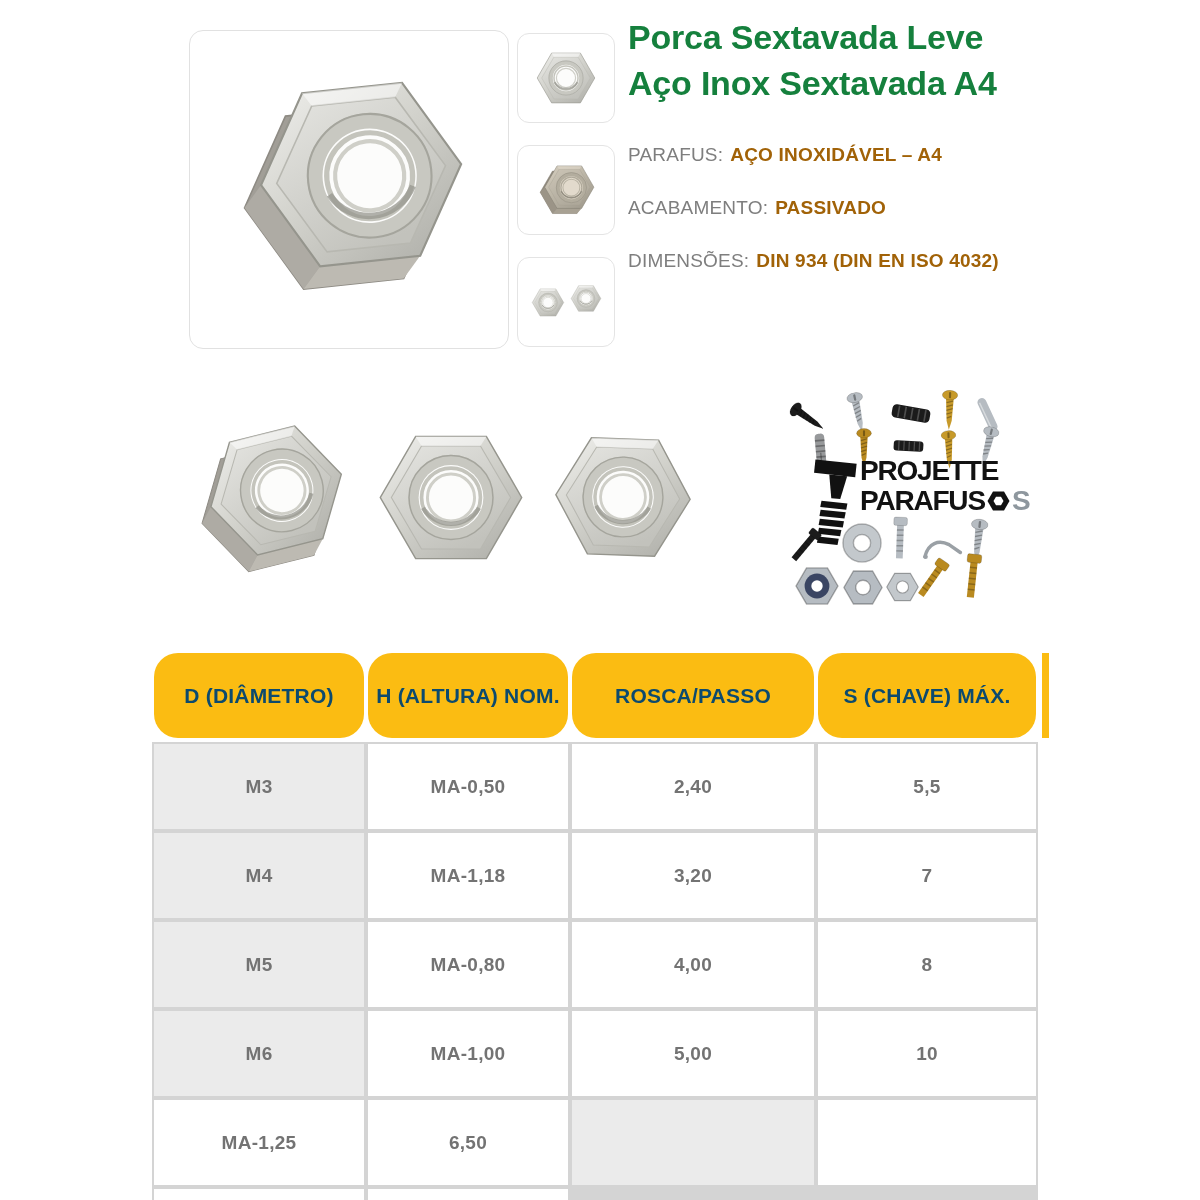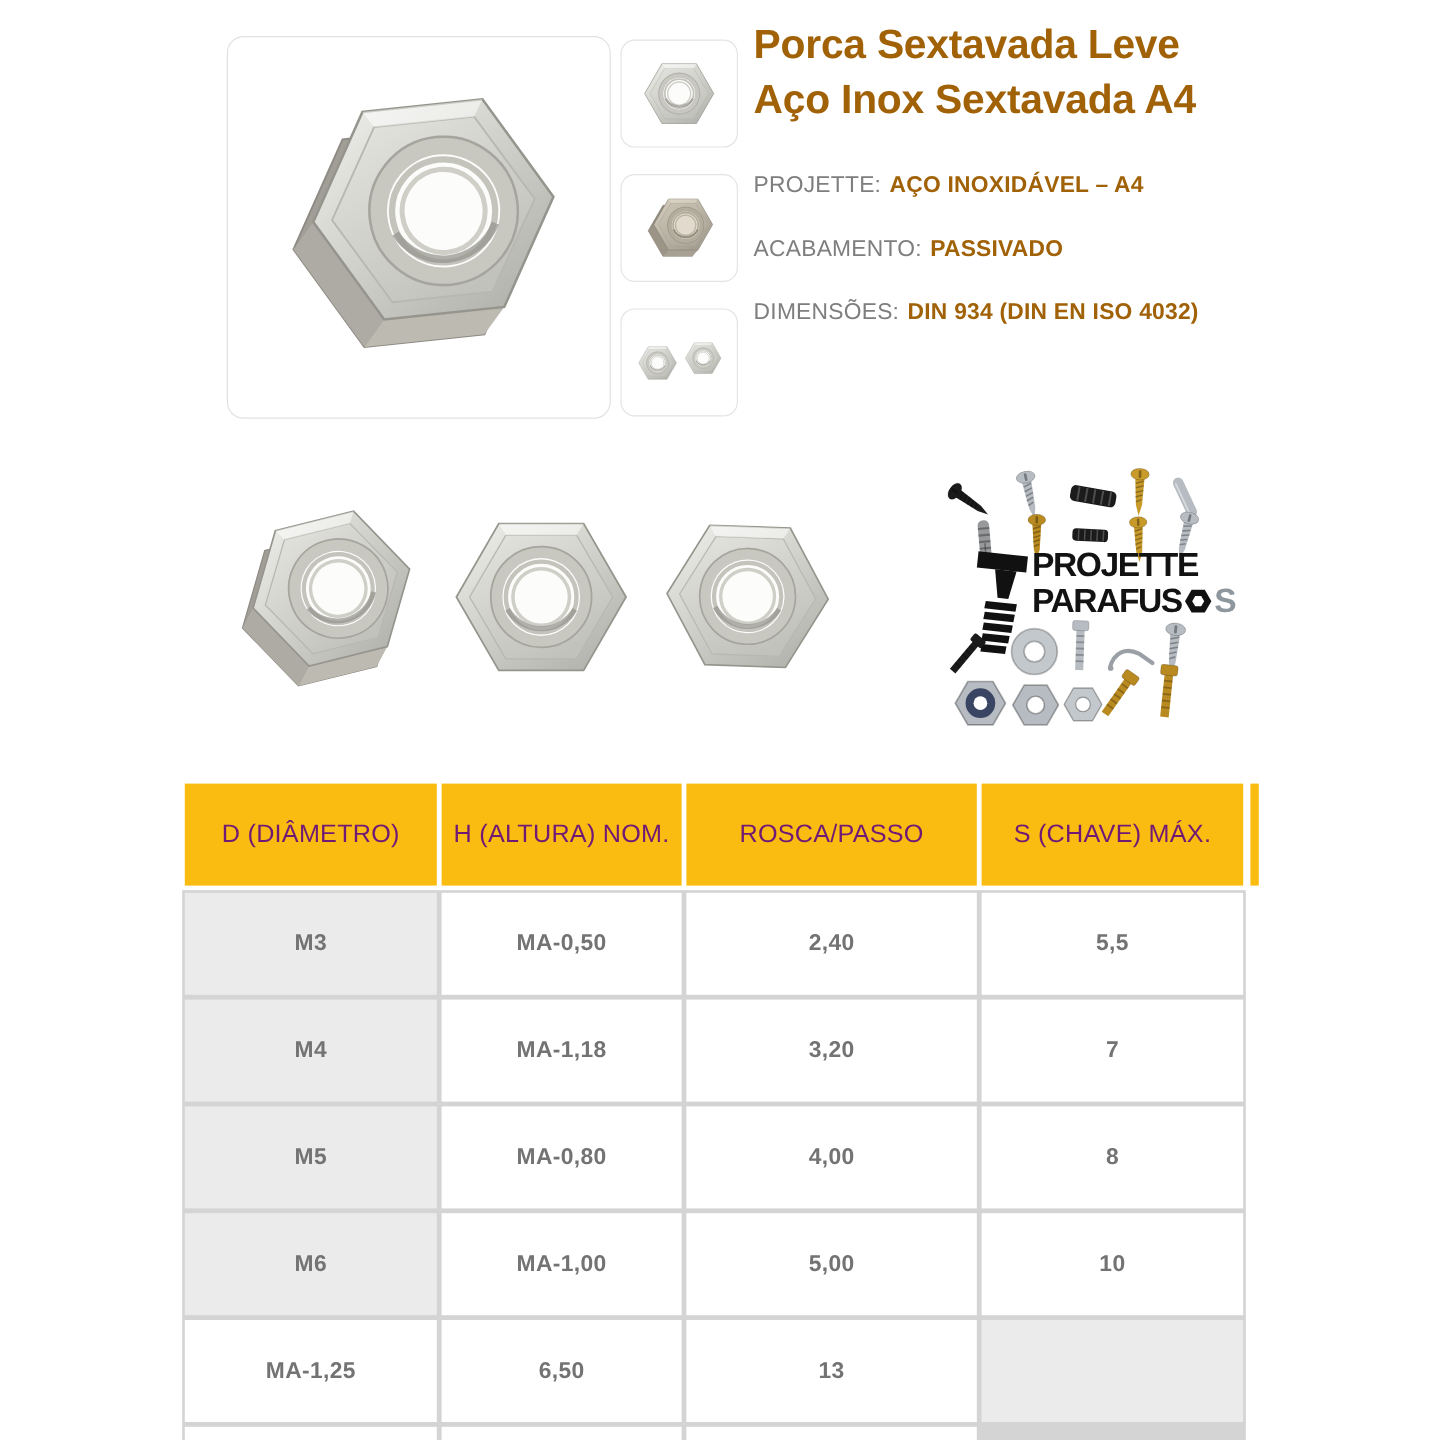--- a/index.html
+++ b/index.html
@@ -16,21 +16,21 @@
   .main-image svg{transform:rotate(-6deg);}
   .thumbs{position:absolute;left:517px;top:33px;width:96px;}
   .thumb{
     width:96px;height:88px;border:1px solid #e4e4e4;border-radius:12px;background:#ffffff;
     margin-bottom:22px;display:flex;align-items:center;justify-content:center;overflow:hidden;
   }
   .thumb-dark svg{filter:brightness(.82) sepia(.28) saturate(.9);}
   .thumb-pair{display:flex;align-items:center;justify-content:center;gap:3px;}
   
   .info{position:absolute;left:628px;top:14px;width:560px;}
-  .title{margin:0 0 38px 0;font-size:34px;font-weight:800;color:#a16207;line-height:1.36;letter-spacing:-.2px;}
+  .title{margin:0 0 38px 0;font-size:34px;font-weight:800;color:#15803d;line-height:1.36;letter-spacing:-.2px;}
   .title span{display:block;}
   .spec-row{margin-bottom:31px;font-size:19px;letter-spacing:.2px;white-space:nowrap;}
   .spec-label{color:#7e7e7e;font-weight:500;}
   .spec-value{color:#a16207;font-weight:700;margin-left:7px;}
   
   .nut-shot{position:absolute;display:flex;align-items:center;justify-content:center;}
   .shot-1{left:182px;top:392px;width:175px;height:218px;}
   .shot-1 svg{transform:rotate(-14deg);}
   .shot-2{left:370px;top:394px;width:162px;height:206px;}
   .shot-3{left:546px;top:398px;width:154px;height:198px;}
@@ -43,22 +43,22 @@
     font-size:28px;color:#121212;letter-spacing:-1.2px;white-space:nowrap;}
   .brand-text .row{display:block;}
   .nut-o{display:inline-block;width:25px;height:22px;vertical-align:-2px;margin:0 1px;}
   .gray-s{color:#8e979e;}
   
   .tbl-header{
     position:absolute;left:154px;top:653px;height:85px;
     display:grid;grid-template-columns:210px 200px 242px 218px;column-gap:4px;
   }
   .th{
-    background:#fbbc12;color:#701a75;font-weight:400;font-size:21px;letter-spacing:.2px;
-    display:flex;align-items:center;justify-content:center;white-space:nowrap;
+    background:#fbbc12;color:#0c4a6e;font-weight:700;font-size:21px;letter-spacing:.2px;
+    display:flex;align-items:center;justify-content:center;white-space:nowrap;border-radius:24px;
   }
   .tbl-header-extra{position:absolute;left:1042px;top:653px;width:7px;height:85px;background:#fbbc12;}
   .tbl-body{
     position:absolute;left:152px;top:742px;
     border:2px solid #d4d4d4;background:#d4d4d4;
     display:grid;grid-template-columns:210px 200px 242px 218px;grid-auto-rows:85px;gap:4px;
   }
   .td{
     background:#ffffff;display:flex;align-items:center;justify-content:center;
     font-size:19px;font-weight:700;color:#737373;letter-spacing:.3px;
@@ -192,21 +192,21 @@
       </div>
     </div>
   </div>
 
   <div class="info">
     <h1 class="title">
       <span>Porca Sextavada Leve</span>
       <span>Aço Inox Sextavada A4</span>
     </h1>
     <div class="spec-row">
-      <span class="spec-label">PROJETTE:</span><span class="spec-value">AÇO INOXIDÁVEL – A4</span>
+      <span class="spec-label">PARAFUS:</span><span class="spec-value">AÇO INOXIDÁVEL – A4</span>
     </div>
     <div class="spec-row">
       <span class="spec-label">ACABAMENTO:</span><span class="spec-value">PASSIVADO</span>
     </div>
     <div class="spec-row">
       <span class="spec-label">DIMENSÕES:</span><span class="spec-value">DIN 934 (DIN EN ISO 4032)</span>
     </div>
   </div>
 
   <div class="nut-shot shot-1">
@@ -324,21 +324,20 @@
     <div class="td">4,00</div>
     <div class="td">8</div>
 
     <div class="td c0">M6</div>
     <div class="td">MA-1,00</div>
     <div class="td">5,00</div>
     <div class="td">10</div>
 
     <div class="td">MA-1,25</div>
     <div class="td">6,50</div>
-    <div class="td">13</div>
 
     <div class="td c0"></div>
     <div class="td"></div>
     <div class="td"></div>
     <div class="td"></div>
   </div>
 
 </div>
 
 </body></html>

